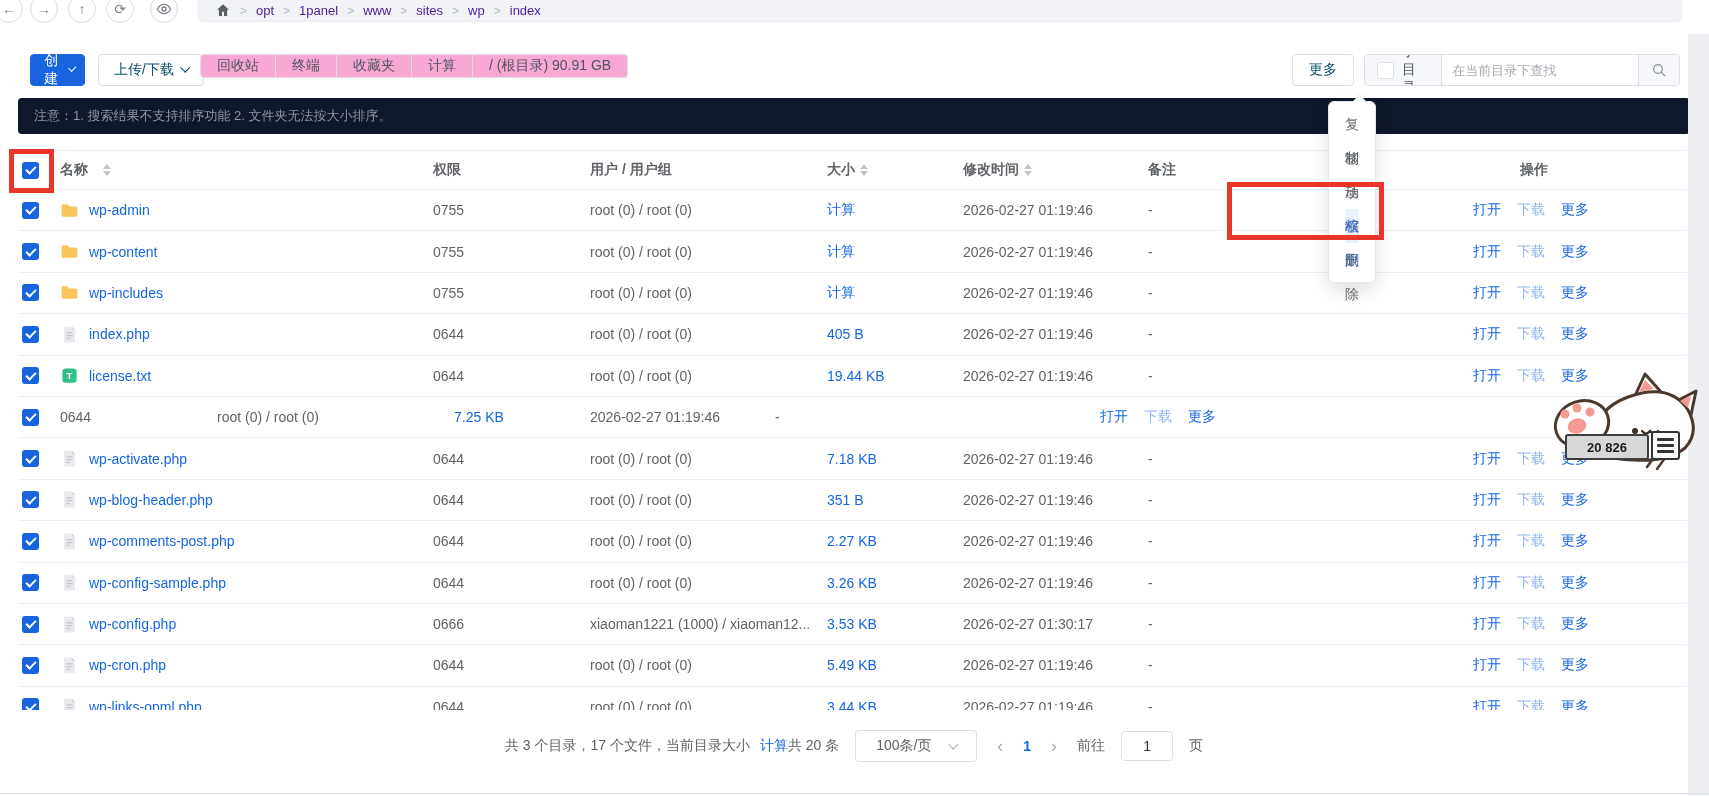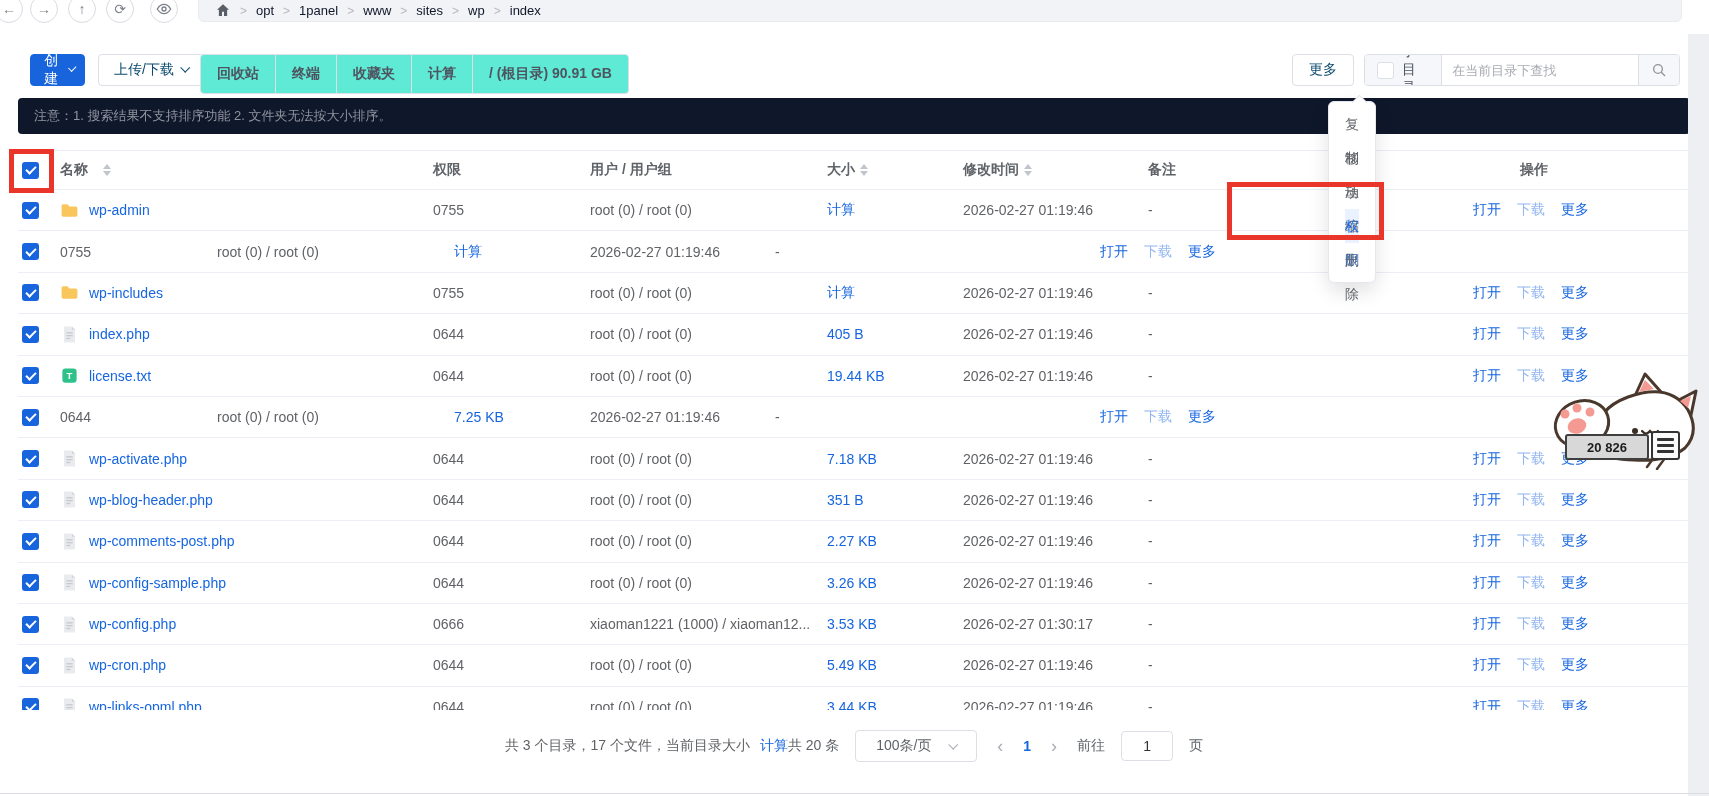--- a/index.html
+++ b/index.html
@@ -21,36 +21,36 @@
     border:1px solid #d9dce2; background:#fff; color:#7d818a;
     display:flex; align-items:center; justify-content:center; font-size:14px;
   }
   #breadcrumb {
     position:absolute; left:198px; top:-9px; width:1484px; height:31px;
     background:#f2f3f6; border:1px solid #e8eaef; border-radius:6px;
     display:flex; align-items:flex-end; padding:0 0 3px 16px; gap:9px;
     font-size:13px; color:#5f6368;
   }
   .crumb-sep { color:#b4b8bf; font-size:12px; }
-  .crumb-item { color:#0f172a; }
+  .crumb-item { color:#4c1d95; }
 
   
   #toolbar { position:absolute; left:30px; top:54px; width:1672px; height:33px; }
   .btn {
     height:32px; border:1px solid var(--border); border-radius:4px; background:#fff;
     display:inline-flex; align-items:center; justify-content:center;
     font-size:14px; color:#0c4a6e; padding:0 14px;
   }
   .btn-primary { background:#1764dd; border-color:#1764dd; color:#fff; }
   .chev { width:7px; height:7px; border-right:1.4px solid currentColor; border-bottom:1.4px solid currentColor;
           transform:rotate(45deg) translateY(-1px); display:inline-block; margin-left:7px; margin-top:-3px; }
   #btn-create { position:absolute; left:0; top:0; width:55px; padding:0 10px; }
   #btn-upload { position:absolute; left:68px; top:0; width:106px; }
-  #btn-group { position:absolute; left:170px; top:0; height:40px; display:flex;
-               border:1px solid var(--border); border-radius:4px; background:#5eead4; overflow:hidden;font-weight:bold; }
+  #btn-group { position:absolute; left:170px; top:0; height:24px; display:flex;
+               border:1px solid var(--border); border-radius:4px; background:#f9a8d4; overflow:hidden; }
   #btn-group .seg { display:flex; align-items:center; padding:0 16px; font-size:14px; color:#4e5460;
                     border-right:1px solid var(--border); height:100%; }
   #btn-group .seg:last-child { border-right:none; }
   #btn-more { position:absolute; left:1262px; top:0; width:62px; }
   #search-group { position:absolute; left:1334px; top:0; width:316px; height:32px; display:flex;
                   border:1px solid var(--border); border-radius:4px; overflow:hidden; background:#fff; }
   #subdir-seg { display:flex; align-items:center; gap:8px; padding:0 12px; background:#f5f7fa;
                 border-right:1px solid var(--border); color:#4e5460; }
   #search-input { flex:1; border:none; outline:none; padding:0 10px; font-size:13px; color:#15803d;
                   font-family:inherit; }
@@ -254,20 +254,26 @@
         <div class="col-note">-</div>
         <div class="col-act">
           <span class="link">打开</span>
           <span class="link link-light">下载</span>
           <span class="link">更多</span>
         </div>
       </div>
       <div class="trow">
         <div class="col-check">
           <span class="cb"></span>
+        </div>
+        <div class="col-name">
+          <svg class="ficon" viewBox="0 0 24 24">
+            <path d="M2 6.2C2 5 3 4 4.2 4h5.3l2.3 2.8h8A2.2 2.2 0 0 1 22 9v8.8A2.2 2.2 0 0 1 19.8 20H4.2A2.2 2.2 0 0 1 2 17.8z" fill="#f9c65c"></path>
+          </svg>
+          <span class="link">wp-content</span>
         </div>
         <div class="col-perm">0755</div>
         <div class="col-user">root (0) / root (0)</div>
         <div class="col-size"><span class="link">计算</span></div>
         <div class="col-time">2026-02-27 01:19:46</div>
         <div class="col-note">-</div>
         <div class="col-act">
           <span class="link">打开</span>
           <span class="link link-light">下载</span>
           <span class="link">更多</span>

